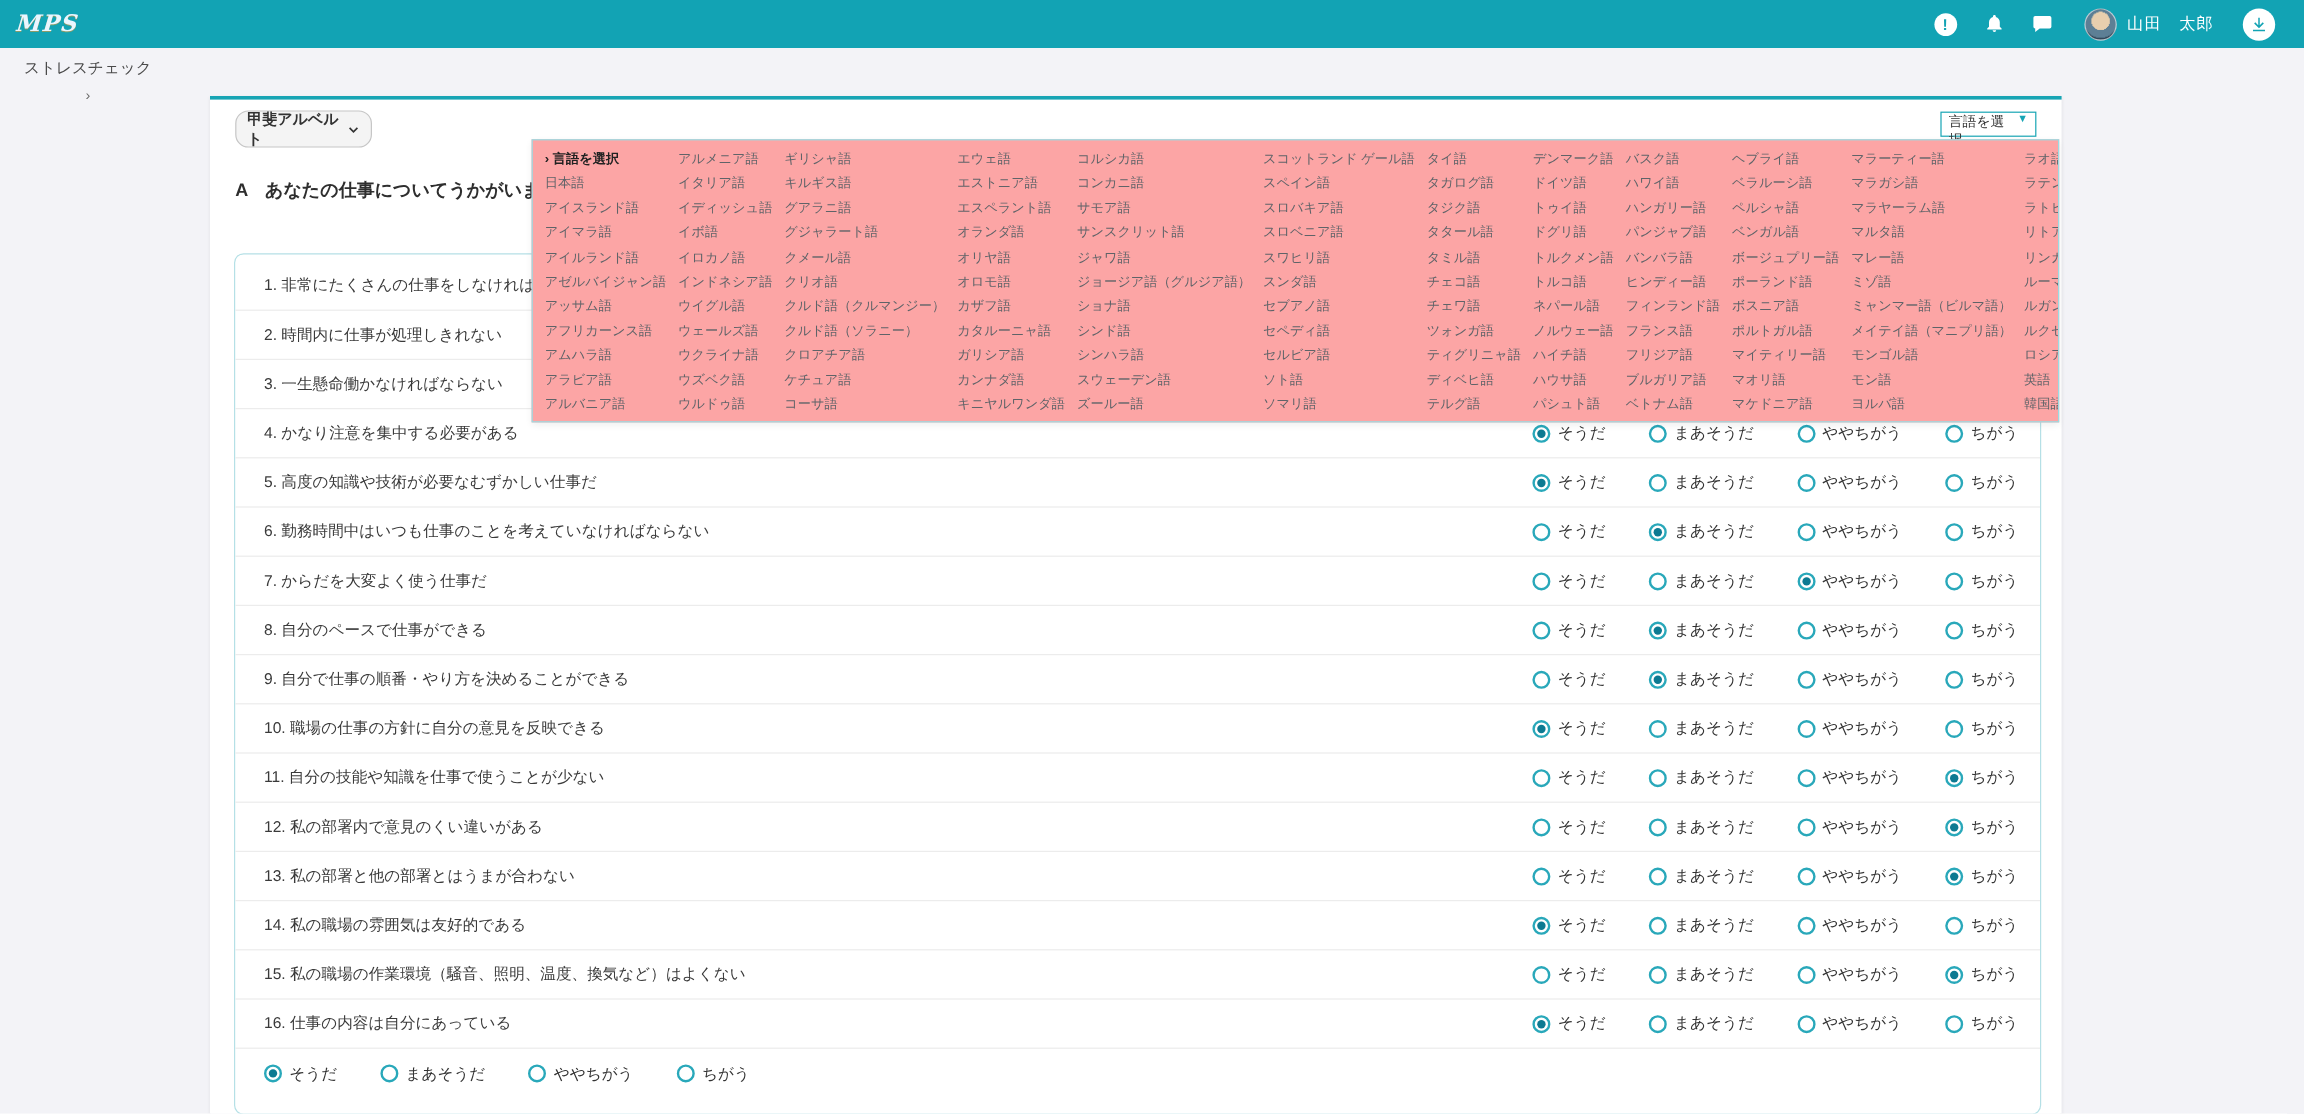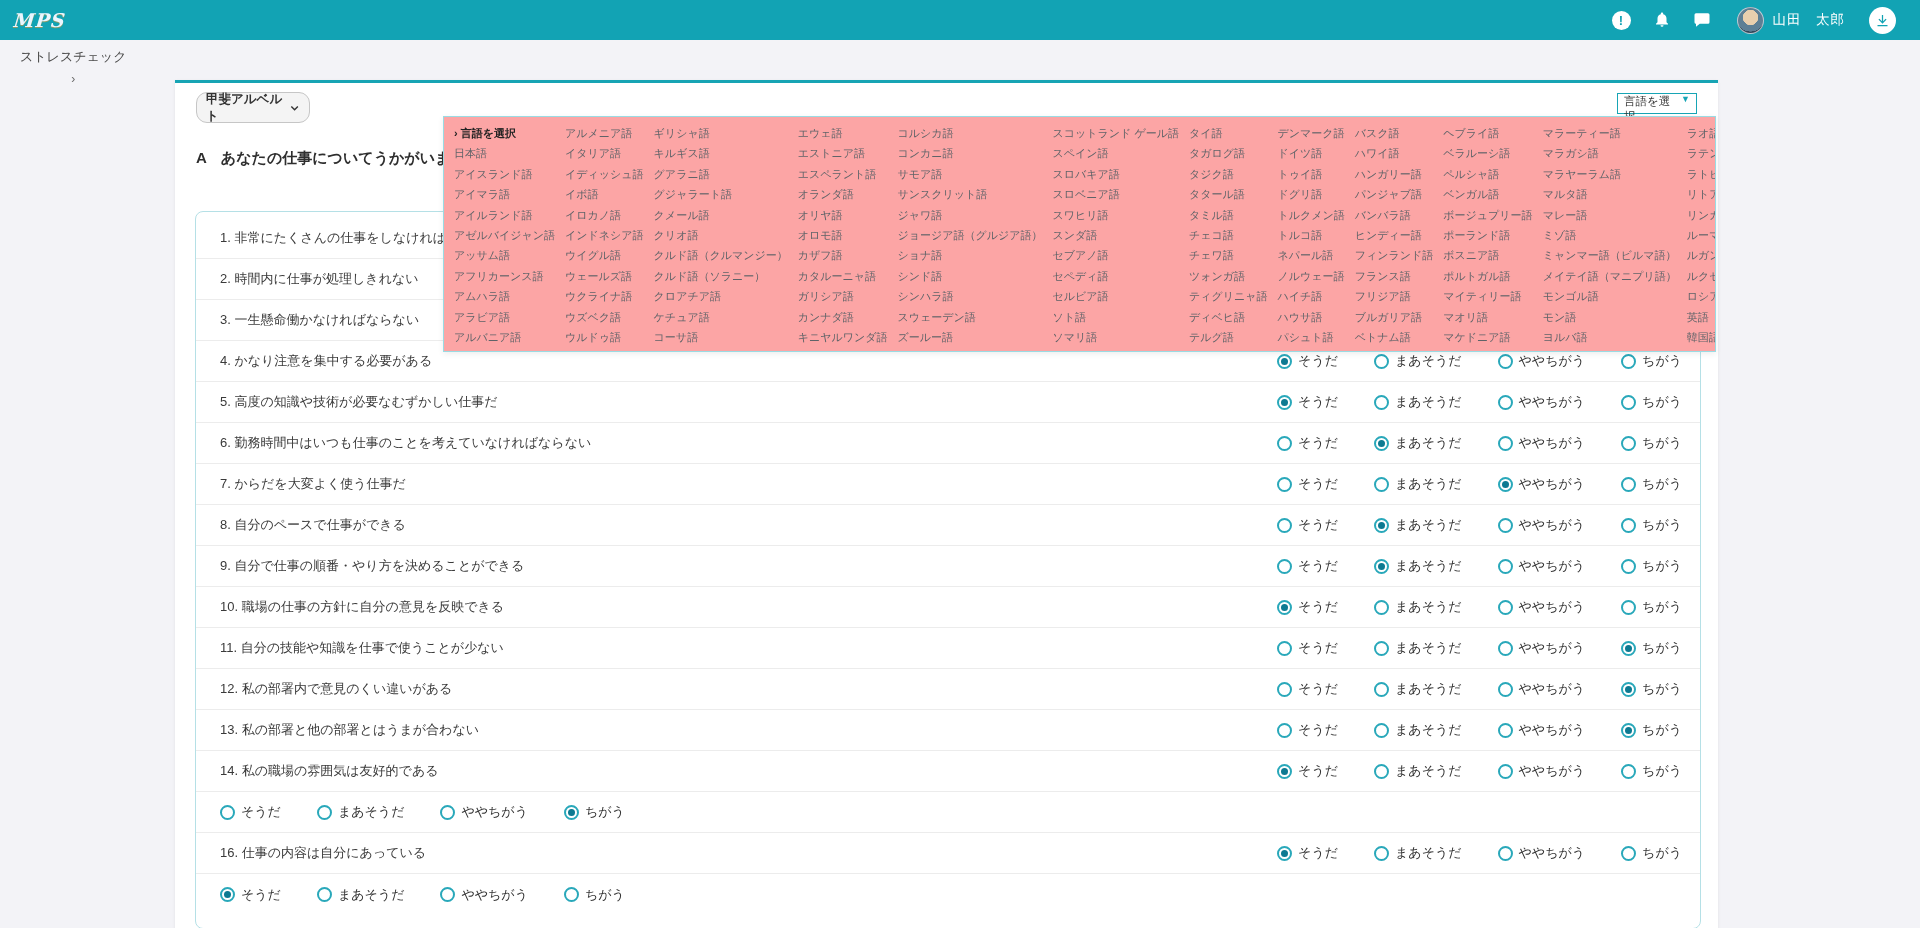--- a/index.html
+++ b/index.html
@@ -573,20 +573,21 @@
             <span class="radio"></span>
             <span class="olabel">ややちがう</span>
           </span>
           <span class="opt">
             <span class="radio"></span>
             <span class="olabel">ちがう</span>
           </span>
         </div>
       </div>
       <div class="qrow">
+        <span class="qtext">15. 私の職場の作業環境（騒音、照明、温度、換気など）はよくない</span>
         <div class="opts">
           <span class="opt">
             <span class="radio"></span>
             <span class="olabel">そうだ</span>
           </span>
           <span class="opt">
             <span class="radio"></span>
             <span class="olabel">まあそうだ</span>
           </span>
           <span class="opt">

